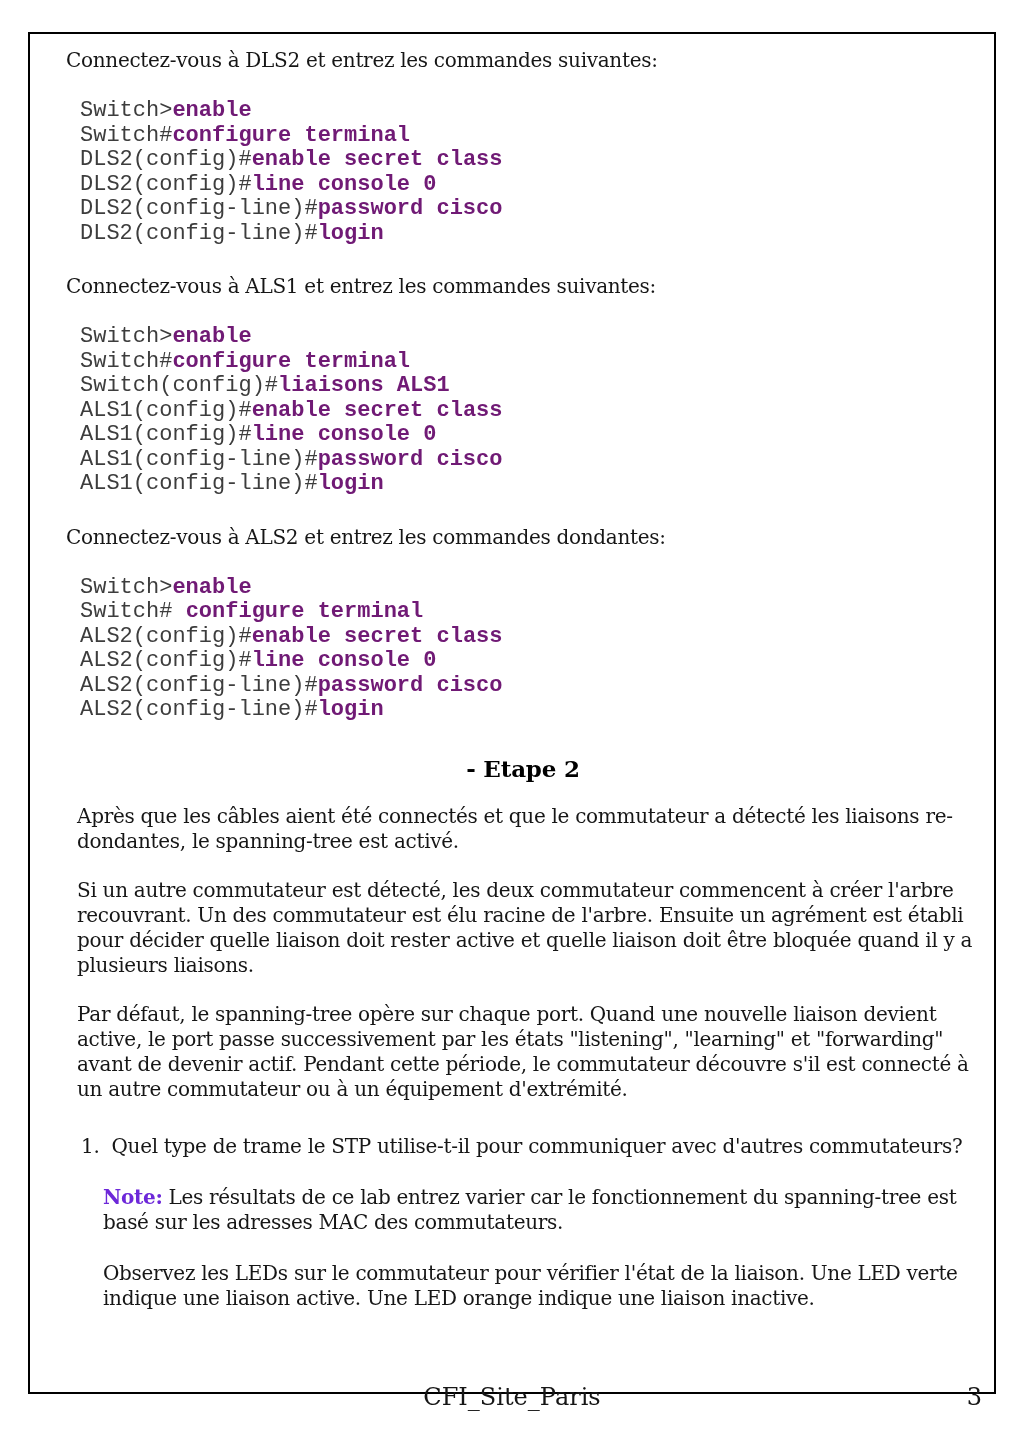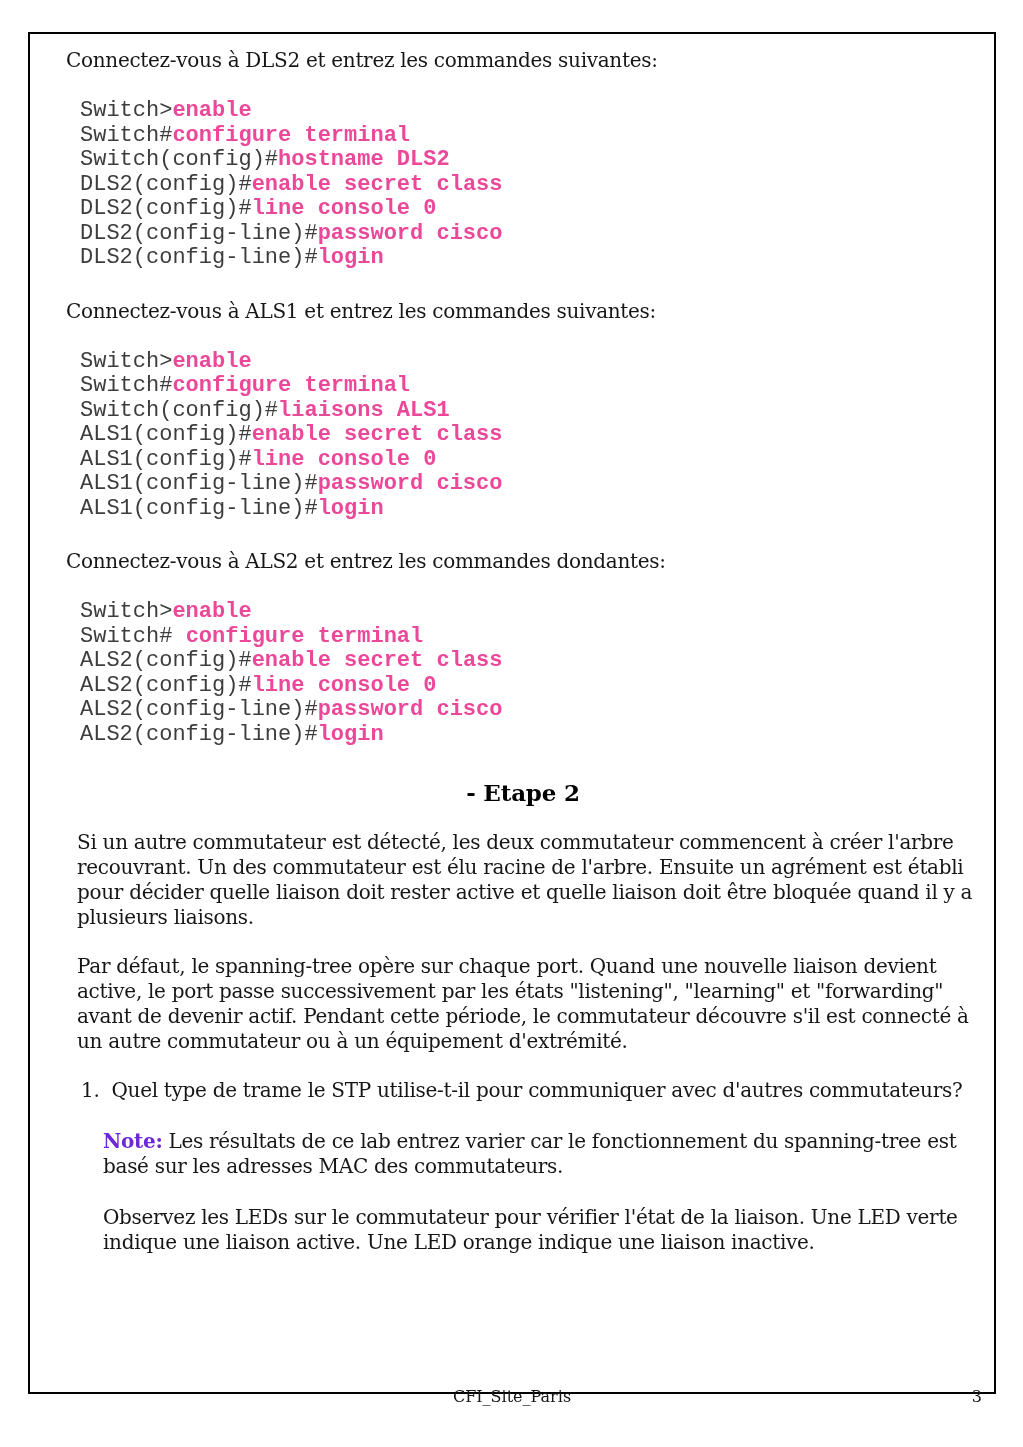--- a/index.html
+++ b/index.html
@@ -29,74 +29,73 @@
     white-space: pre;
     color: #161616;
   }
   .code-block {
     margin: 26px 0 0 50px;
     font-family: "Liberation Mono", "DejaVu Sans Mono", monospace;
     font-size: 22px; line-height: 24.5px;
     color: #3d3d3d;
   }
   .code-line { white-space: pre; }
-  .code-line .cmd { font-weight: bold; color: #ec4899; text-align: right; }
+  .code-line .cmd { font-weight: bold; color: #701a75; text-align: right; }
   .step-heading {
     margin: 32px 0 0 22px;
     font-size: 23px; font-weight: bold;
     letter-spacing: -0.2px;
     color: #000;
     white-space: pre;
     text-align: center;
   }
   .para {
     margin: 24px 0 0 47px;
     font-size: 20px; line-height: 25px;
     letter-spacing: -0.3px;
     white-space: pre;
     color: #161616;
   }
   .para.p-first { margin-top: 22px; }
   .question {
-    margin: 24px 0 0 51px;
+    margin: 32px 0 0 51px;
     font-size: 20px; line-height: 25px;
     letter-spacing: -0.3px;
     white-space: pre;
     color: #161616;
   }
   .q-num { margin-right: 12px; }
   .indent-block {
     margin: 26px 0 0 73px;
     font-size: 20px; line-height: 25px;
     letter-spacing: -0.3px;
     white-space: pre;
     color: #161616;
   }
   .note-label { font-weight: bold; color: #6d28d9; }
   .footer {
     position: absolute;
     left: 28px; top: 1384px;
     width: 968px;
-    font-size: 16px; line-height: 26px;
+    font-size: 24px; line-height: 26px;
     color: #161616;
   }
   .footer-title { text-align: center; }
   .page-num { position: absolute; right: 14px; top: 0; }
 </style>
 </head>
 <body>
 
 <div class="page-box">
 
   <div class="section first">
     <p class="intro">Connectez-vous à DLS2 et entrez les commandes suivantes:</p>
     <div class="code-block">
       <div class="code-line"><span class="prompt">Switch&gt;</span><span class="cmd">enable</span></div>
       <div class="code-line"><span class="prompt">Switch#</span><span class="cmd">configure terminal</span></div>
-      <div class="code-line"><span class="prompt">Switch(config)#</span><span class="cmd">hostname DLS2</span></div>
       <div class="code-line"><span class="prompt">DLS2(config)#</span><span class="cmd">enable secret class</span></div>
       <div class="code-line"><span class="prompt">DLS2(config)#</span><span class="cmd">line console 0</span></div>
       <div class="code-line"><span class="prompt">DLS2(config-line)#</span><span class="cmd">password cisco</span></div>
       <div class="code-line"><span class="prompt">DLS2(config-line)#</span><span class="cmd">login</span></div>
     </div>
   </div>
 
   <div class="section">
     <p class="intro">Connectez-vous à ALS1 et entrez les commandes suivantes:</p>
     <div class="code-block">
@@ -117,20 +116,22 @@
       <div class="code-line"><span class="prompt">Switch# </span><span class="cmd">configure terminal</span></div>
       <div class="code-line"><span class="prompt">ALS2(config)#</span><span class="cmd">enable secret class</span></div>
       <div class="code-line"><span class="prompt">ALS2(config)#</span><span class="cmd">line console 0</span></div>
       <div class="code-line"><span class="prompt">ALS2(config-line)#</span><span class="cmd">password cisco</span></div>
       <div class="code-line"><span class="prompt">ALS2(config-line)#</span><span class="cmd">login</span></div>
     </div>
   </div>
 
   <h2 class="step-heading">- Etape 2</h2>
 
+  <p class="para p-first">Après que les câbles aient été connectés et que le commutateur a détecté les liaisons re-
+dondantes, le spanning-tree est activé.</p>
   <p class="para">Si un autre commutateur est détecté, les deux commutateur commencent à créer l'arbre
 recouvrant. Un des commutateur est élu racine de l'arbre. Ensuite un agrément est établi
 pour décider quelle liaison doit rester active et quelle liaison doit être bloquée quand il y a
 plusieurs liaisons.</p>
   <p class="para">Par défaut, le spanning-tree opère sur chaque port. Quand une nouvelle liaison devient
 active, le port passe successivement par les états "listening", "learning" et "forwarding"
 avant de devenir actif. Pendant cette période, le commutateur découvre s'il est connecté à
 un autre commutateur ou à un équipement d'extrémité.</p>
 
   <div class="question"><span class="q-num">1.</span><span>Quel type de trame le STP utilise-t-il pour communiquer avec d'autres commutateurs?</span></div>

